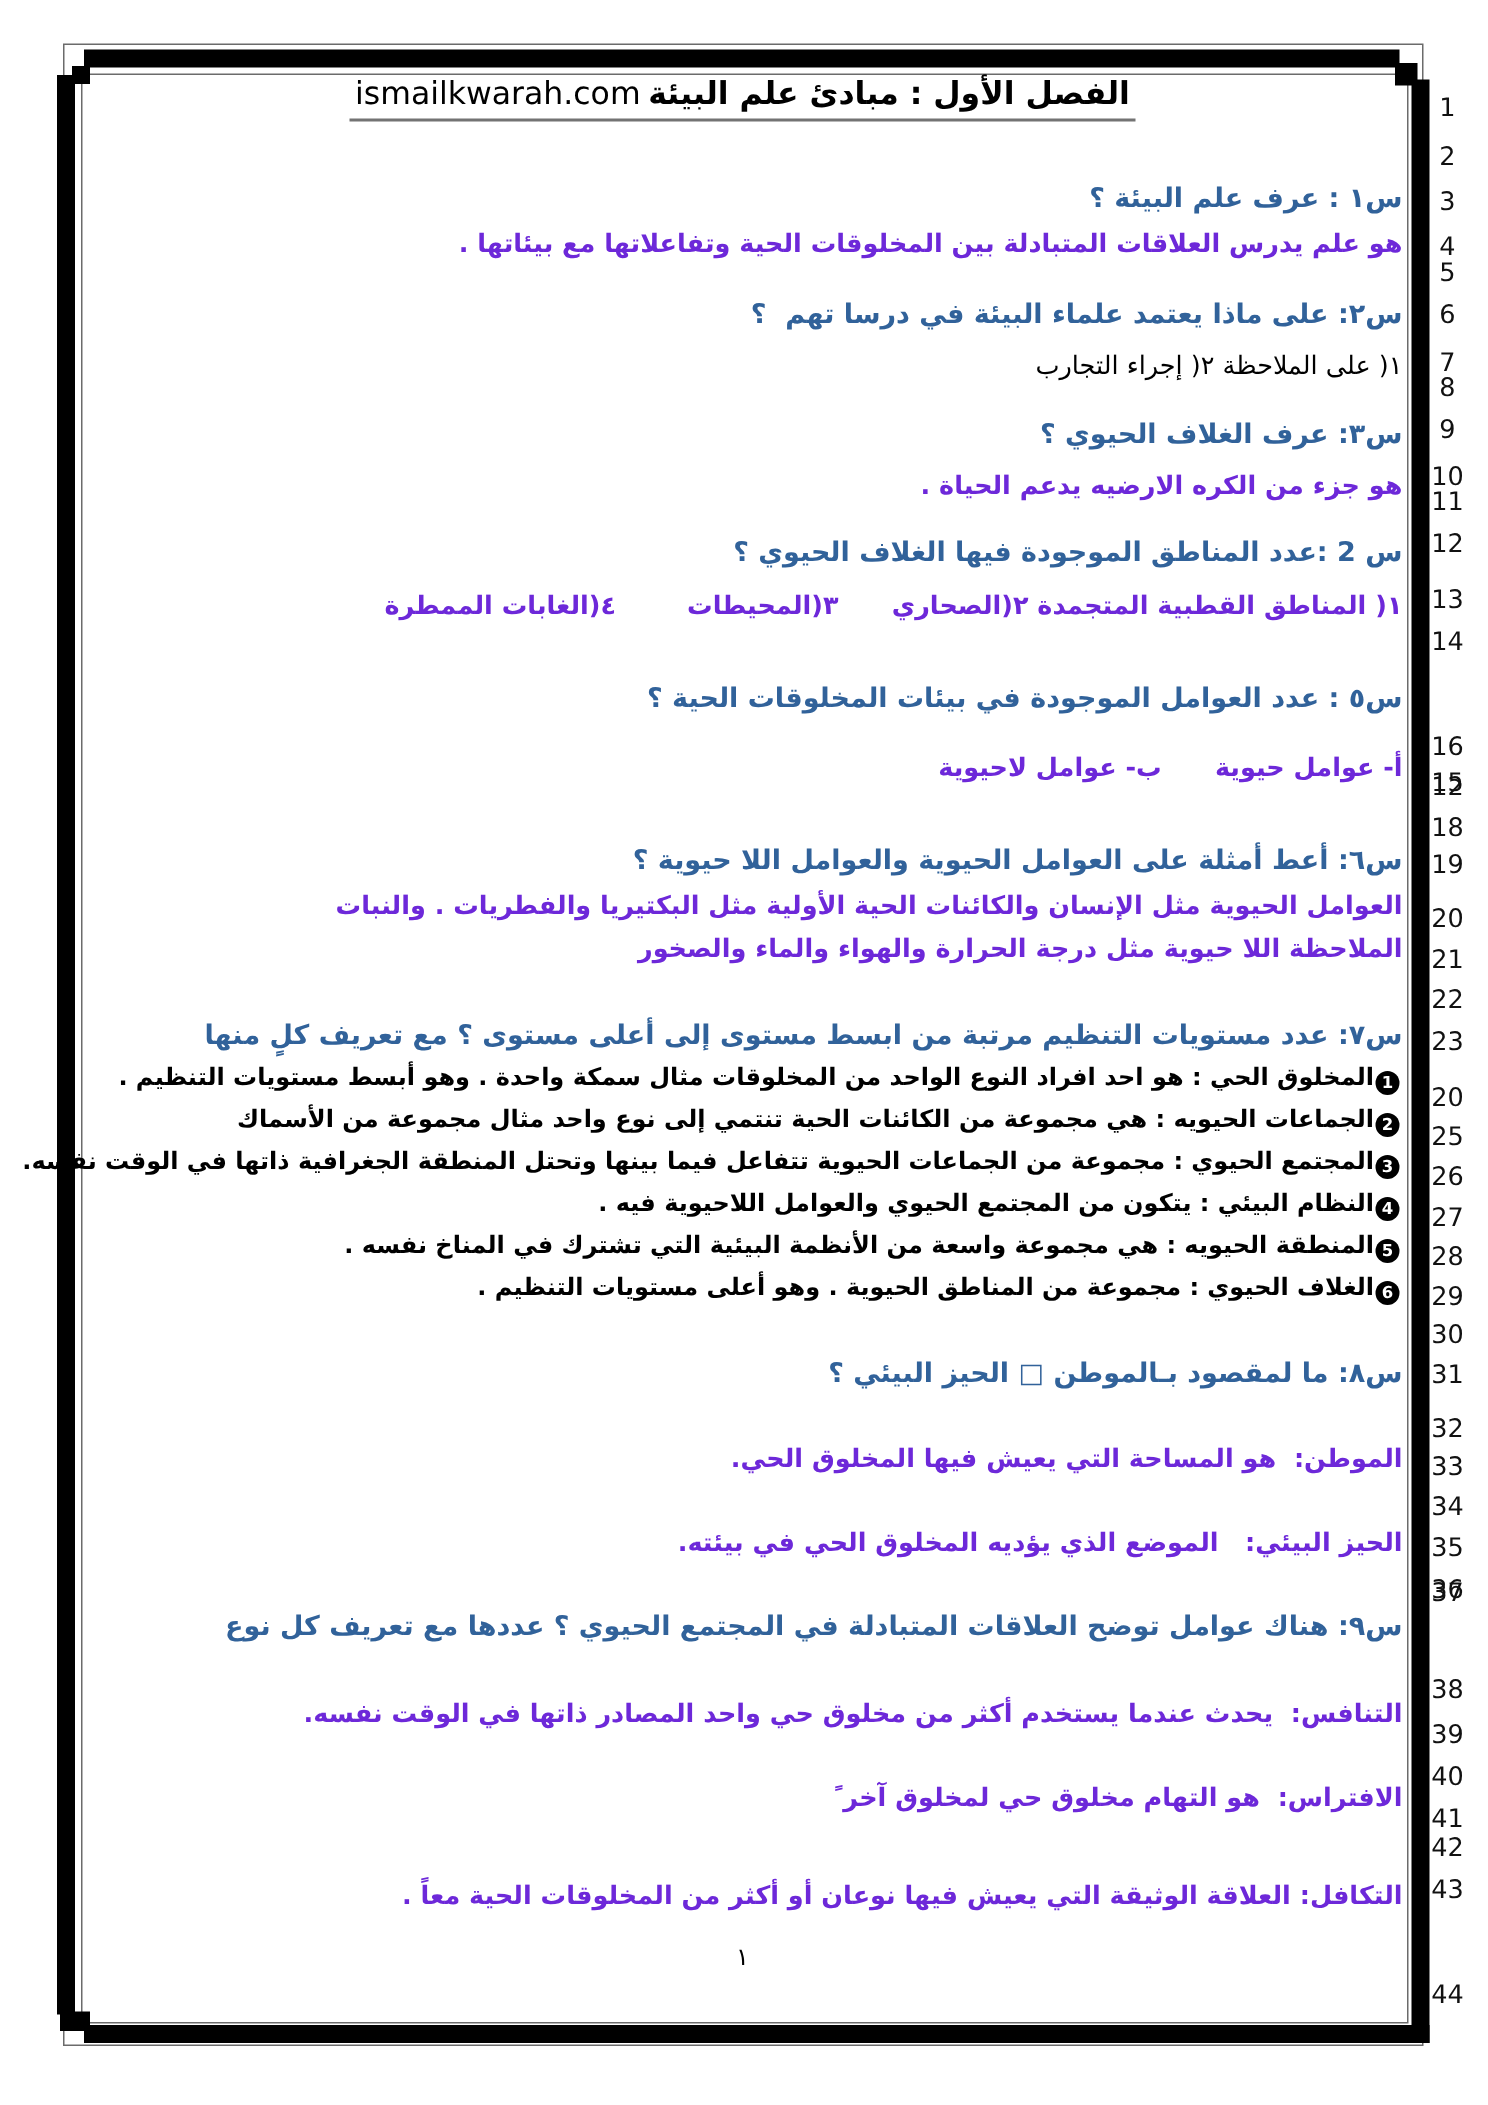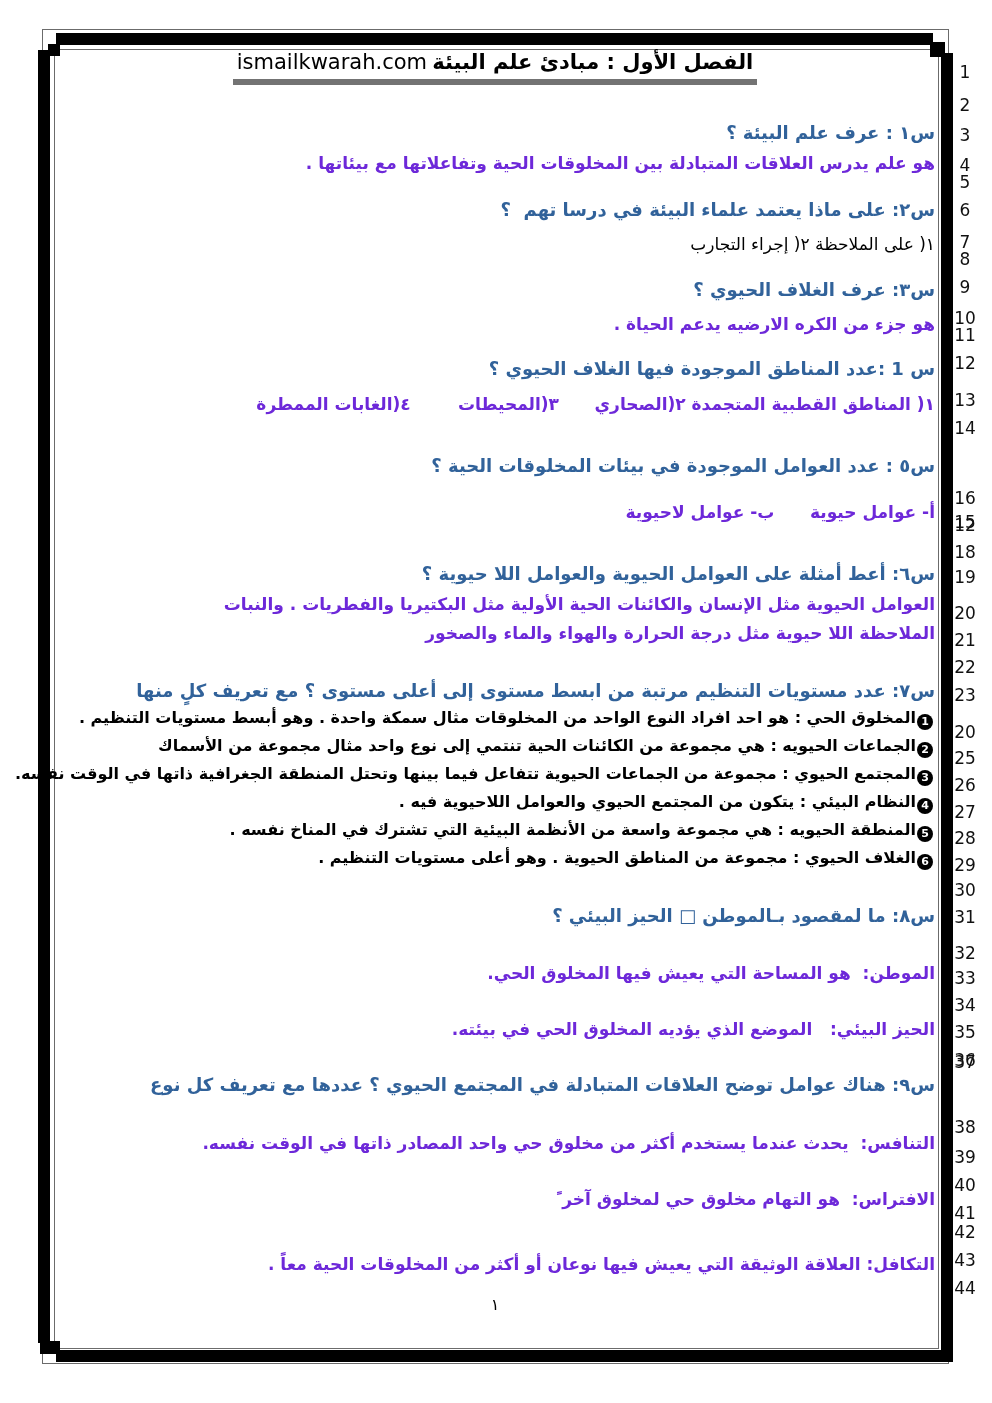--- a/index.html
+++ b/index.html
@@ -17,21 +17,21 @@
   .bar-bottom{left:56px;top:1350px;width:897px;height:12px;}
   .c-tl{left:48px;top:44px;width:12px;height:12px;}
   .c-tr{left:930px;top:42px;width:15px;height:15px;}
   .c-bl{left:40px;top:1341px;width:20px;height:13px;}
   
   .ln-col{position:absolute;left:950px;top:0;width:32px;height:1403px;}
   .ln{position:absolute;left:0;width:30px;text-align:center;font-size:17px;color:#111;font-weight:400;direction:ltr;}
   
   .blk{position:absolute;left:55px;width:880px;text-align:right;direction:rtl;white-space:pre-wrap;}
   .title-wrap{position:absolute;left:55px;top:50px;width:880px;text-align:center;white-space:nowrap;}
-  .title-underline{display:inline-block;border-bottom:6px solid #737373;padding:0 4px 5px 4px;}
+  .title-underline{display:inline-block;border-bottom:2px solid #737373;padding:0 4px 5px 4px;}
   .title-ar{font-size:21px;font-weight:900;color:#000;}
   .title-site{font-size:21px;font-weight:400;color:#000;direction:ltr;unicode-bidi:embed;}
   .qhead{font-size:18px;font-weight:800;color:#31629A;padding-left:0;padding-right:3px;letter-spacing:0;}
   .ans{font-size:17px;font-weight:700;color:#6d28d9;}
   .ans-light{font-size:17px;font-weight:400;color:#000;}
   .pr28{padding-right:28px;} .pr160{padding-right:160px;} .pr50{padding-right:50px;}
   .pr75{padding-right:75px;} .pr155{padding-right:155px;} .pr25{padding-right:25px;}
   .pr45{padding-right:45px;} .pr55{padding-right:55px;}
   .q7item{position:absolute;left:55px;width:878px;text-align:right;font-size:16px;font-weight:700;color:#000;
           white-space:nowrap;direction:rtl;}
@@ -92,38 +92,38 @@
       <div class="ln" style="top: 995px;">34</div>
       <div class="ln" style="top: 1022px;">35</div>
       <div class="ln" style="top: 1050px;">36</div>
       <div class="ln" style="top: 1052px;">37</div>
       <div class="ln" style="top: 1117px;">38</div>
       <div class="ln" style="top: 1147px;">39</div>
       <div class="ln" style="top: 1175px;">40</div>
       <div class="ln" style="top: 1203px;">41</div>
       <div class="ln" style="top: 1222px;">42</div>
       <div class="ln" style="top: 1250px;">43</div>
-      <div class="ln" style="top: 1278px;">44</div>
+      <div class="ln" style="top: 1320px;">44</div>
     </div>
 
   <div class="title-wrap">
     <span class="title-underline"><span class="title-ar">الفصل الأول : مبادئ علم البيئة</span>
       <span class="title-site">ismailkwarah.com</span></span>
   </div>
 
   <div class="blk qhead" style="top:122px;">س١ : عرف علم البيئة ؟</div>
   <div class="blk ans pr28" style="top:153px;">هو علم يدرس العلاقات المتبادلة بين المخلوقات الحية وتفاعلاتها مع بيئاتها .</div>
 
   <div class="blk qhead" style="top:199px;">س٢: على ماذا يعتمد علماء البيئة في درسا تهم  ؟</div>
   <div class="blk ans-light pr160" style="top:234px;">١( على الملاحظة ٢( إجراء التجارب</div>
 
   <div class="blk qhead" style="top:279px;">س٣: عرف الغلاف الحيوي ؟</div>
   <div class="blk ans pr50" style="top:314px;">هو جزء من الكره الارضيه يدعم الحياة .</div>
 
-  <div class="blk qhead" style="top:358px;">س 1 :عدد المناطق الموجودة فيها الغلاف الحيوي ؟</div>
+  <div class="blk qhead" style="top:358px;">س 2 :عدد المناطق الموجودة فيها الغلاف الحيوي ؟</div>
   <div class="blk ans pr75" style="top:394px;">١( المناطق القطبية المتجمدة ٢(الصحاري&nbsp;&nbsp;&nbsp;&nbsp;&nbsp;&nbsp;٣(المحيطات&nbsp;&nbsp;&nbsp;&nbsp;&nbsp;&nbsp;&nbsp;&nbsp;٤(الغابات الممطرة</div>
 
   <div class="blk qhead" style="top:455px;">س٥ : عدد العوامل الموجودة في بيئات المخلوقات الحية ؟</div>
   <div class="blk ans pr155" style="top:502px;">أ- عوامل حيوية&nbsp;&nbsp;&nbsp;&nbsp;&nbsp;&nbsp;ب- عوامل لاحيوية</div>
 
   <div class="blk qhead" style="top:563px;">س٦: أعط أمثلة على العوامل الحيوية والعوامل اللا حيوية ؟</div>
   <div class="blk ans pr25" style="top:594px;">العوامل الحيوية مثل الإنسان والكائنات الحية الأولية مثل البكتيريا والفطريات . والنبات</div>
   <div class="blk ans pr45" style="top:623px;">الملاحظة اللا حيوية مثل درجة الحرارة والهواء والماء والصخور</div>
 
   <div class="blk qhead" style="top:680px;">س٧: عدد مستويات التنظيم مرتبة من ابسط مستوى إلى أعلى مستوى ؟ مع تعريف كلٍ منها</div>

